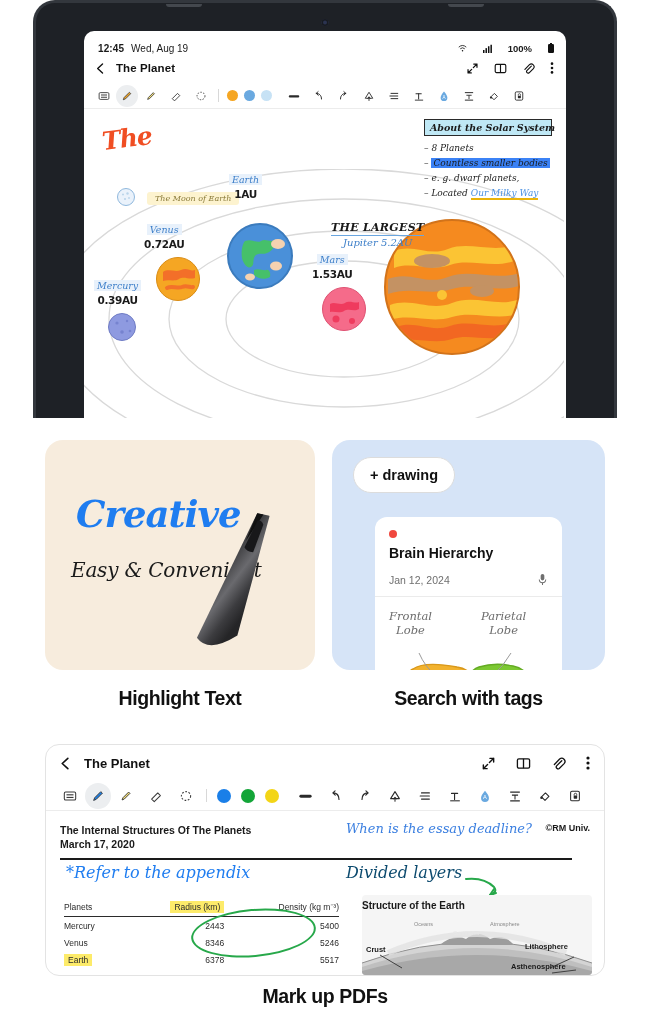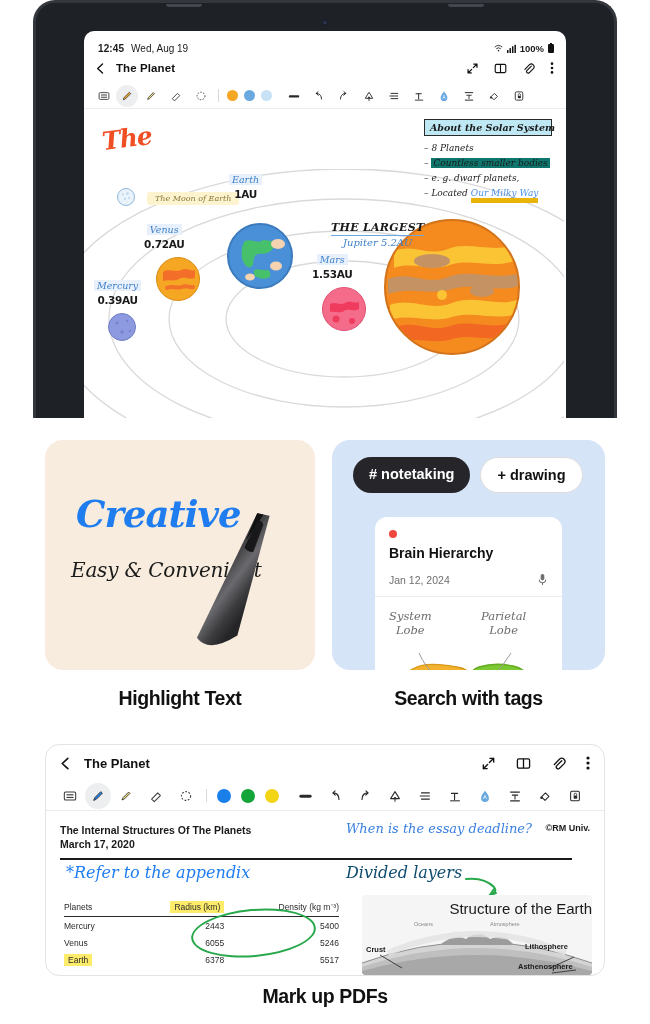--- a/index.html
+++ b/index.html
@@ -38,21 +38,21 @@
     overflow: hidden;
   }
 
   
   .statusbar {
     height: 22px; display: flex; align-items: center;
     padding: 12px 12px 0 14px; font-size: 10px; color: #1a1a1a; font-weight: 600;
   }
   .sb-time { letter-spacing: .1px; }
   .sb-date { margin-left: 7px; font-weight: 500; }
-  .sb-right { margin-left: auto; display: flex; align-items: center; gap: 4px; font-size: 9.5px; font-weight: 600;}
+  .sb-right { margin-left: auto; display: flex; align-items: center; gap: 16px; font-size: 9.5px; font-weight: 600;}
   .sb-ico { display:inline-block; }
 
   
   .appbar { height: 30px; display: flex; align-items: center; padding: 0 12px 0 10px; }
   .appbar-title { font-size: 11.5px; font-weight: 700; color: #111; margin-left: 9px; letter-spacing: .1px;}
   .appbar-actions { margin-left: auto; display: flex; align-items: center; gap: 15px; }
 
   svg.ic { display: block; }
 
   
@@ -99,22 +99,22 @@
   .about-head {
     background: #bfe8f5; border: 1.6px solid #2a2a2a; color: #1a1a1a;
     font-family: "DejaVu Serif", serif; font-style: italic; font-weight: bold;
     font-size: 9.5px; padding: 2px 5px; text-align: center; white-space: nowrap;
   }
   .about-list { margin-top: 7px; }
   .about-item {
     font-family: "DejaVu Serif", serif; font-style: italic;
     font-size: 9px; color: #1a1a1a; margin-bottom: 5px; white-space: nowrap;
   }
-  .about-item .hl { background: #0f766e; padding: 0 2px; }
-  .about-item .blue { color: #4a90e2; border-bottom: 5px solid #eab308; }
+  .about-item .hl { background: #3b82f6; padding: 0 2px; }
+  .about-item .blue { color: #4a90e2; border-bottom: 2px solid #eab308; }
 
   
   .orbits { position: absolute; left: -40px; top: 60px; }
 
   .planet { position: absolute; border-radius: 50%; }
   .plabel {
     position: absolute; text-align: center; white-space: nowrap;
   }
   .plabel .nm {
     font-family: "DejaVu Serif", serif; font-style: italic; font-size: 9.5px;
@@ -235,21 +235,21 @@
   .green-circle {
     position: absolute; left: 145px; top: 98px; width: 125px; height: 48px;
     border: 2px solid #27a84a; border-radius: 50%;
     transform: rotate(-5deg); pointer-events: none;
   }
 
   .earth-fig {
     position: absolute; right: 12px; top: 84px; width: 230px; height: 80px;
     background: #f5f5f5; border-radius: 4px; overflow: hidden;
   }
-  .ef-title { text-align: right; font-size: 15px; font-weight: 400; color: #1a1a1a; padding-top: 5px;}
+  .ef-title { text-align: left; font-size: 10px; font-weight: 700; color: #1a1a1a; padding-top: 5px;}
   .ef-lbl { position: absolute; font-size: 7.5px; color: #1a1a1a; font-weight: 700; white-space: nowrap;}
   .ef-lbl.sm { font-weight: 400; font-size: 5.5px; color: #8a8a8a; }
   .ef-lbl.wh { color: #e8e8e8; }
 
   .pdf-cap { position: absolute; left: 0; top: 985px; width: 650px; text-align: center;
              font-size: 19.5px; font-weight: 700; color: #111; letter-spacing: -.4px;}
 </style>
 </head>
 <body>
 
@@ -540,40 +540,39 @@
         <path d="M18 4 L24 2 L22 34 Z" fill="#111"></path>
         <path d="M22 10 Q26 8 29 11 L34 40 Q28 43 24 40 Z" fill="#18181a"></path>
       </svg>
     </div>
     <div class="card-cap">Highlight Text</div>
   </div>
 
   <div class="card-col right">
     <div class="card-box tag-card">
       <div class="chips">
-        <div class="chip dark"># notetaking</div>
         <div class="chip light">+ drawing</div>
       </div>
       <div class="note-card">
         <div class="note-dot"></div>
         <div class="note-title">Brain Hierarchy</div>
         <div class="note-meta">
           <span>Jan 12, 2024</span>
           <span class="note-mic">
             <svg class="ic" width="11" height="13" viewBox="0 0 12 14">
                 <rect x="4" y="1" width="4" height="7" rx="2" fill="#6f6f6f"></rect>
                 <path d="M2.5 7a3.5 3.5 0 0 0 7 0" stroke="#6f6f6f" stroke-width="1.1" fill="none"></path>
                 <path d="M6 10.5V13" stroke="#6f6f6f" stroke-width="1.1"></path>
               </svg>
           </span>
         </div>
         <div class="note-sep"></div>
 
         <div class="lobe-lbl" style="left:14px;top:92px;">
-          <span>System</span><br><span>Lobe</span>
+          <span>Frontal</span><br><span>Lobe</span>
         </div>
         <div class="lobe-lbl" style="left:106px;top:92px;">
           <span>Parietal</span><br><span>Lobe</span>
         </div>
         <svg width="187" height="50" viewBox="0 0 187 50" style="position:absolute;left:0;top:128px">
           <path d="M38 24c-8 4-12 14-8 24h70c4-12-4-24-18-26-16-3-34-5-44 2z" fill="#f2b22e" stroke="#d9981a" stroke-width="1.4"></path>
           <path d="M104 22c-10 3-14 16-10 26h60c6-12-2-24-16-27-14-3-24-2-34 1z" fill="#7cc832" stroke="#64ab23" stroke-width="1.4"></path>
           <path d="M44 8 Q50 22 62 32" stroke="#9a9a9a" stroke-width="1" fill="none"></path>
           <path d="M136 8 Q128 22 118 30" stroke="#9a9a9a" stroke-width="1" fill="none"></path>
           <circle cx="62" cy="33" r="2" fill="#8a8a8a"></circle>
@@ -741,21 +740,21 @@
           </tr>
         </thead>
         <tbody>
           <tr>
             <td>Mercury</td>
             <td>2443</td>
             <td>5400</td>
           </tr>
           <tr>
             <td>Venus</td>
-            <td>6055</td>
+            <td>8346</td>
             <td>5246</td>
           </tr>
           <tr>
             <td><span class="mark-y">Earth</span></td>
             <td>6378</td>
             <td>5517</td>
           </tr>
         </tbody>
       </table>
     </div>
@@ -772,18 +771,18 @@
         <path d="M26 40 Q115 2 204 40" stroke="#e2e2e2" stroke-width="6" fill="none" opacity=".8"></path>
         <path d="M40 55 L18 42" stroke="#333" stroke-width=".9"></path>
         <path d="M188 55 L212 44" stroke="#333" stroke-width=".9"></path>
         <path d="M190 60 L214 57" stroke="#333" stroke-width=".9"></path>
       </svg>
       <div class="ef-lbl sm" style="left:52px;top:26px">Oceans</div>
       <div class="ef-lbl sm wh" style="left:91px;top:35px">Continents</div>
       <div class="ef-lbl sm" style="left:128px;top:26px">Atmosphere</div>
       <div class="ef-lbl" style="left:4px;top:50px">Crust</div>
       <div class="ef-lbl" style="left:163px;top:47px">Lithosphere</div>
-      <div class="ef-lbl" style="left:156px;top:67px">Asthenosphere</div>
+      <div class="ef-lbl" style="left:149px;top:67px">Asthenosphere</div>
     </div>
   </div>
 </div>
 
 <div class="pdf-cap">Mark up PDFs</div>
 
 </body></html>

